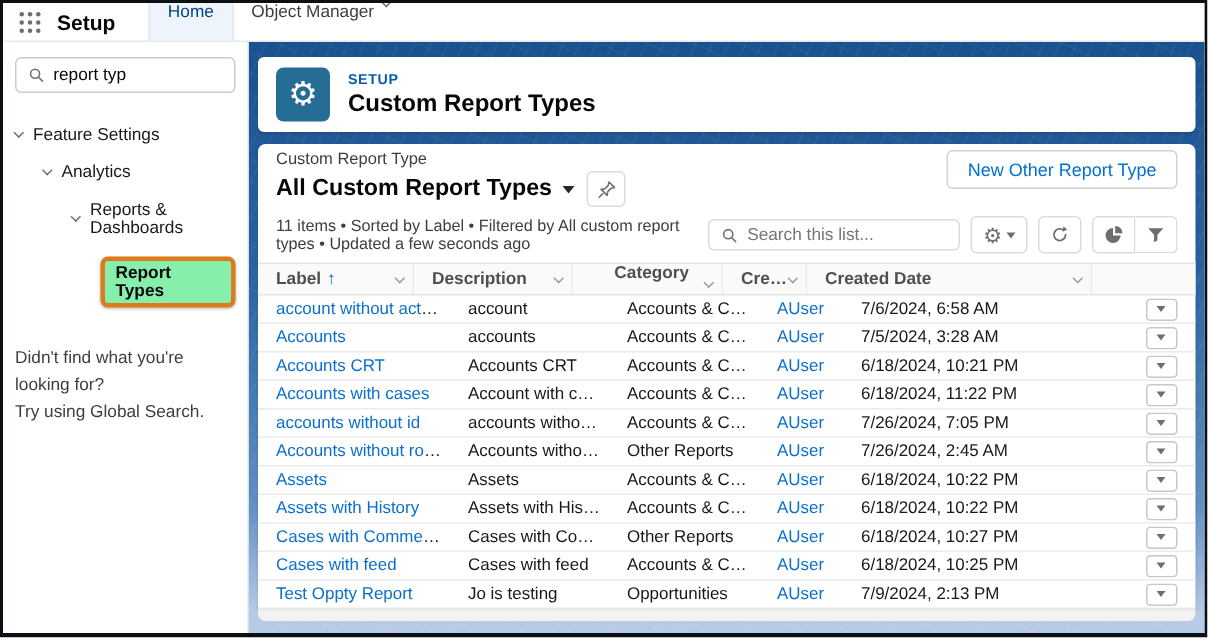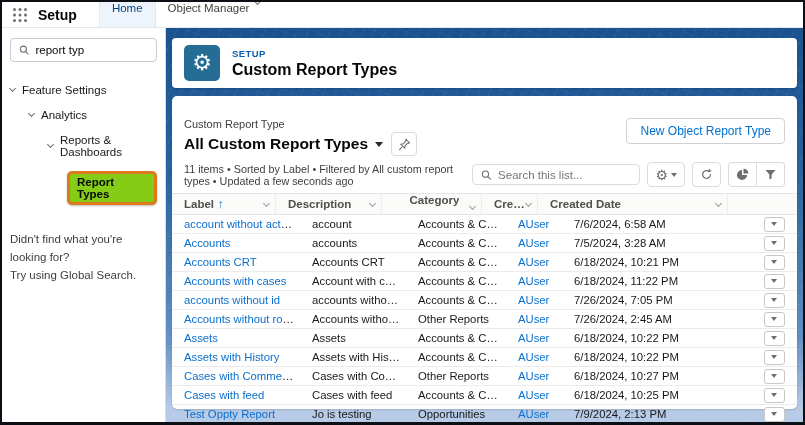--- a/index.html
+++ b/index.html
@@ -15,38 +15,38 @@
   .tab.active { background:#eef4fb; border-left:1px solid #e3e7ee; border-right:1px solid #e3e7ee; color:#014486; }
 
   
   .content { flex:1; display:flex; min-height:0; }
   .sidebar { width:164px; min-width:164px; background:#fff; border-right:1px solid #d8dde6; padding:10px 8px 0 8px; }
   .side-search { display:flex; align-items:center; gap:6px; border:1px solid #c7ccd4; border-radius:4px; height:24px; padding:0 8px; background:#fff; }
   .side-search input { border:0; outline:none; width:100%; font-size:11.5px; color:#080707; font-family:inherit; background:transparent; }
   .tree { margin-top:22px; }
   .tree-row { display:flex; align-items:center; gap:7px; font-size:11.5px; color:#181818; margin-bottom:13px; cursor:pointer; }
   .chev { width:5px; height:5px; border-right:1.4px solid #706e6b; border-bottom:1.4px solid #706e6b; transform:rotate(45deg); margin-top:-3px; flex:none; }
-  .hl-box { border:3px solid #dd7a1c; border-radius:5px; background:#84cc16; padding:2px 7px; font-weight:bold; color:#080707; box-shadow:0 1px 2px rgba(0,0,0,.25); }
+  .hl-box { border:3px solid #dd7a1c; border-radius:5px; background:#86efac; padding:2px 7px; font-weight:bold; color:#080707; box-shadow:0 1px 2px rgba(0,0,0,.25); }
   .side-help { margin-top:26px; font-size:11.5px; color:#3e3e3c; line-height:1.55; }
 
   
   .main { flex:1; position:relative; min-width:0; overflow:hidden;
     background:
       repeating-linear-gradient(115deg, rgba(255,255,255,.05) 0 1px, transparent 1px 10px),
       repeating-linear-gradient(25deg, rgba(255,255,255,.04) 0 1px, transparent 1px 13px),
       linear-gradient(180deg,#1a528f 0%, #28639f 38%, #5f8ec2 78%, #b7cbe7 97%);
     padding:10px 6px 0 6px;
   }
   .page-header { background:#fff; border-radius:4px; height:50px; display:flex; align-items:center; padding:0 12px; gap:12px; box-shadow:0 1px 2px rgba(0,0,0,.15); }
   .setup-tile { width:36px; height:36px; border-radius:5px; background:#256d95; color:#fff; display:flex; align-items:center; justify-content:center; font-size:22px; line-height:1; flex:none; }
   .ph-eyebrow { font-size:9.5px; font-weight:bold; letter-spacing:.4px; color:#0b5cab; margin-bottom:2px; }
   .ph-title { font-size:16px; font-weight:bold; color:#080707; }
 
   .list-card { background:#fff; border-radius:5px; margin-top:8px; height:313px; display:flex; flex-direction:column; box-shadow:0 1px 2px rgba(0,0,0,.15); }
-  .lc-head { padding:22px 12px 6px 12px; }
+  .lc-head { padding:4px 12px 6px 12px; }
   .lc-row1 { display:flex; align-items:flex-start; }
   .entity-label { font-size:11px; color:#3e3e3c; margin-bottom:2px; }
   .view-line { display:flex; align-items:center; gap:8px; }
   .view-name { font-size:15.5px; font-weight:bold; color:#080707; cursor:pointer; display:flex; align-items:center; gap:7px; }
   .tri-down { width:0; height:0; border-left:4px solid transparent; border-right:4px solid transparent; border-top:5px solid #2b2826; }
   .pin-btn { width:26px; height:24px; border:1px solid #dddbda; border-radius:4px; background:#fff; display:flex; align-items:center; justify-content:center; cursor:pointer; }
   .new-btn { margin-left:auto; height:26px; border:1px solid #d4d2d0; border-radius:4px; background:#fff; color:#0070d2; font-size:12px; padding:0 13px; cursor:pointer; font-family:inherit; }
   .lc-row2 { display:flex; align-items:center; margin-top:6px; }
   .status-text { font-size:10.8px; color:#3e3e3c; }
   .lc-controls { margin-left:auto; display:flex; align-items:center; gap:7px; }
@@ -162,21 +162,21 @@
                   <span class="tri-down"></span>
                 </span>
                 <span class="pin-btn">
                   <svg class="ic" width="13" height="13" viewBox="0 0 16 16">
                     <path d="M9.8 1.6 L14.3 6.1 L11.4 6.9 L8.8 9.5 L8.3 12.6 L3.4 7.7 L6.5 7.2 L9.1 4.6 Z" fill="none" stroke="#706e6b" stroke-width="1.3" stroke-linejoin="round"></path>
                     <line x1="4.6" y1="11.4" x2="1.8" y2="14.2" stroke="#706e6b" stroke-width="1.3" stroke-linecap="round"></line>
                   </svg>
                 </span>
               </div>
             </div>
-            <button class="new-btn">New Object Report Type</button>
+            <button class="new-btn">New Other Report Type</button>
           </div>
 
           <div class="lc-row2">
             <span class="status-text">11 items • Sorted by Label • Filtered by All custom report types • Updated a few seconds ago</span>
             <div class="lc-controls">
               <div class="list-search">
                 <svg class="ic" width="12" height="12" viewBox="0 0 16 16">
                   <circle cx="6.7" cy="6.7" r="4.6" fill="none" stroke="#706e6b" stroke-width="1.6"></circle>
                   <line x1="10.3" y1="10.3" x2="14.2" y2="14.2" stroke="#706e6b" stroke-width="1.6" stroke-linecap="round"></line>
                 </svg>

